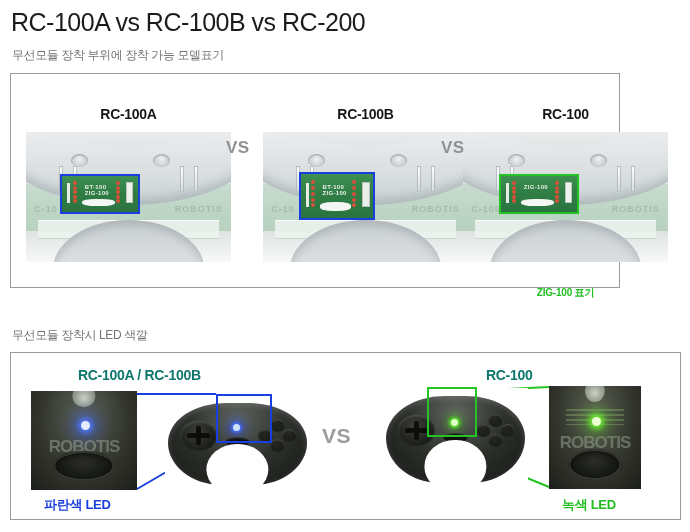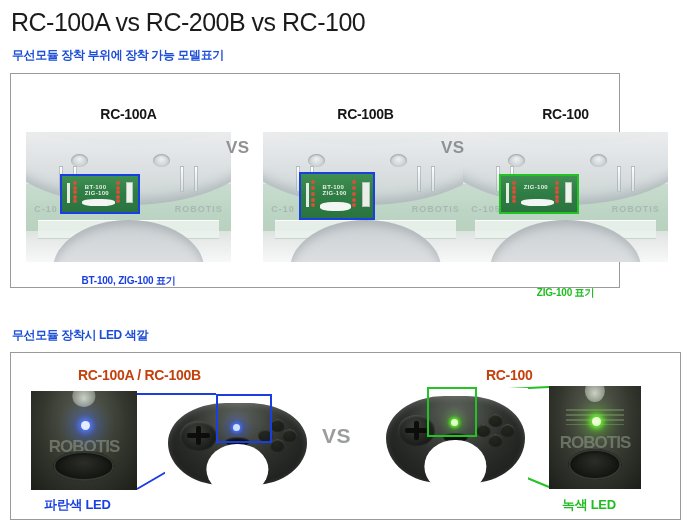--- a/index.html
+++ b/index.html
@@ -23,22 +23,22 @@
     font-size: 25px;
     font-weight: 400;
     color: #1b1b1b;
     letter-spacing: -0.5px;
     white-space: nowrap;
   }
   .section-heading {
     position: absolute;
     left: 12px;
     font-size: 12px;
-    font-weight: bold;
-    color: #1d4ed8;
+    font-weight: normal;
+    color: #737373;
     letter-spacing: -0.4px;
     white-space: nowrap;
   }
   #section-1-heading { top: 47px; }
   #section-2-heading { top: 327px; text-align: right; }
 
   
   .panel {
     position: absolute;
     border: 1px solid #9a9a9a;
@@ -291,21 +291,21 @@
     top: 424px;
     font-size: 21px;
     color: #9a9c9e;
   }
 
   
   .led-col-title {
     position: absolute;
     font-size: 14px;
     font-weight: bold;
-    color: #c2410c;
+    color: #0f766e;
     letter-spacing: -0.3px;
     white-space: nowrap;
   }
   #led-title-0 { left: 78px; top: 367px; }
   #led-title-1 { left: 486px; top: 367px; }
 
   .led-caption {
     position: absolute;
     font-size: 13px;
     font-weight: bold;
@@ -479,21 +479,21 @@
     left: 18%;
     top: 22%;
     width: 64%;
     height: 16%;
     background: repeating-linear-gradient(180deg, rgba(150,190,120,0.35) 0 2px, transparent 2px 5px);
   }
 </style>
 </head>
 <body>
 
-<div id="page-title">RC-100A vs RC-200B vs RC-100</div>
+<div id="page-title">RC-100A vs RC-100B vs RC-200</div>
 
 <div id="section-1-heading" class="section-heading">무선모듈 장착 부위에 장착 가능 모델표기</div>
 
 <div id="panel-modules" class="panel">
 
   <div id="module-col-0" class="module-col">
     <div class="module-title">RC-100A</div>
     <div class="device-photo">
       <div class="dev-sky"></div>
       <div class="dev-band"></div>
@@ -526,21 +526,20 @@
             <i></i>
             <i></i>
             <i></i>
           </div>
         <div class="pcb-silk">BT-100<br>ZIG-100</div>
         <div class="pcb-white-pad"></div>
         <div class="pcb-chip"></div>
       </div>
       <div class="hl-box hl-blue" style="left:34px; top:42px; width:80px; height:40px;"></div>
     </div>
-    <div class="module-caption cap-blue" style="top:200px;">BT-100, ZIG-100 표기</div>
   </div>
 
   <div id="module-col-1" class="module-col">
     <div class="module-title">RC-100B</div>
     <div class="device-photo">
       <div class="dev-sky"></div>
       <div class="dev-band"></div>
       <div class="dev-arc">
         <div class="dev-arc-inner"></div>
       </div>

